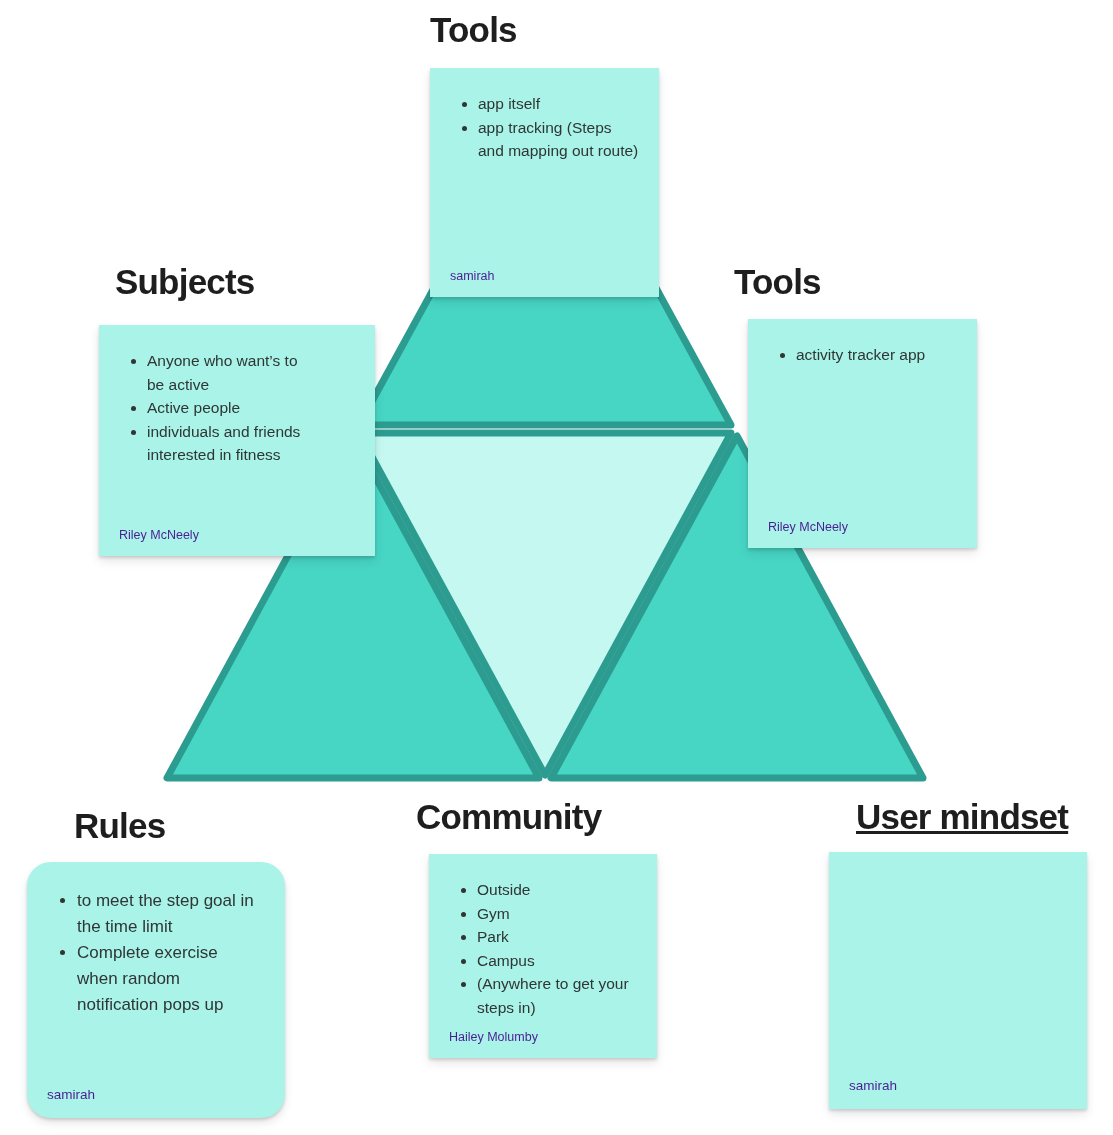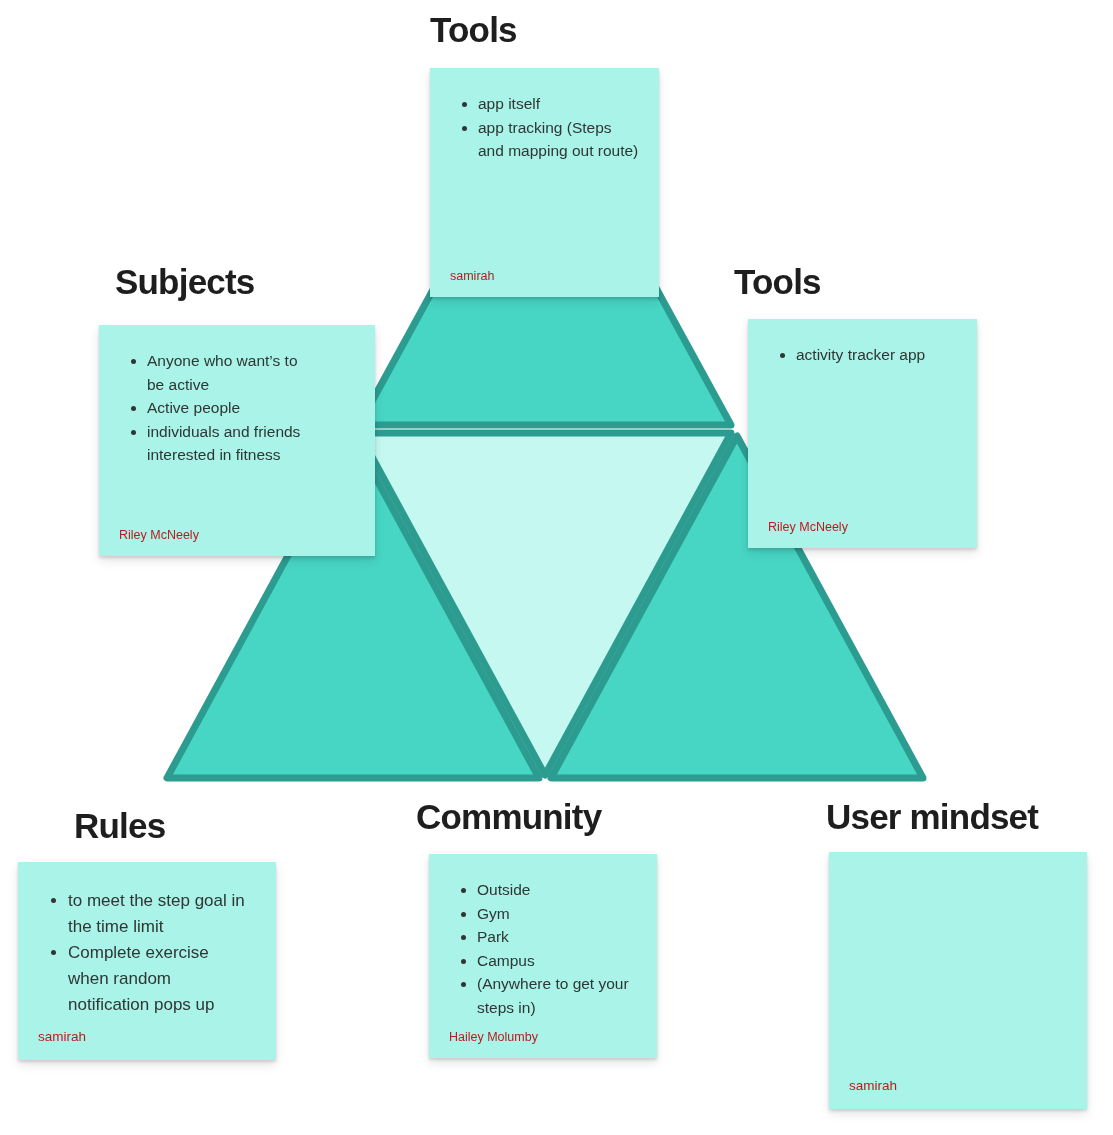--- a/index.html
+++ b/index.html
@@ -35,21 +35,21 @@
     white-space: pre-line;
     margin: 0;
   }
   .note.big ul { padding: 26px 12px 0 50px; }
   .note.big li { font-size: 17px; line-height: 26px; }
   .note .author {
     position: absolute;
     left: 20px;
     bottom: 14px;
     font-size: 12.5px;
-    color: #b91c1c;
+    color: #4c1d95;
   }
   .note.big .author { bottom: 16px; font-size: 13.5px; }
   .hd.centered { text-align: left; }
 </style>
 </head>
 <body>
 
 <div class="board">
 
   <svg class="triangle-svg" viewBox="0 0 1113 1135">
@@ -87,21 +87,21 @@
 
   <h2 class="hd" style="left:734px; top:262px;">Tools</h2>
   <div class="note" style="left:748px; top:319px; width:229px; height:229px;">
     <ul>
       <li>activity tracker app</li>
     </ul>
     <div class="author">Riley McNeely</div>
   </div>
 
   <h2 class="hd" style="left:74px; top:806px;">Rules</h2>
-  <div class="note big" style="left:18px; top:862px; width:258px; height:198px;">
+  <div class="note big" style="left:27px; top:862px; width:258px; height:256px;border-radius:24px;">
     <ul>
       <li>to meet the step goal in
 the time limit</li>
       <li>Complete exercise
 when random
 notification pops up</li>
     </ul>
     <div class="author">samirah</div>
   </div>
 
@@ -111,18 +111,18 @@
       <li>Outside</li>
       <li>Gym</li>
       <li>Park</li>
       <li>Campus</li>
       <li>(Anywhere to get your
 steps in)</li>
     </ul>
     <div class="author">Hailey Molumby</div>
   </div>
 
-  <h2 class="hd" style="left:826px; top:797px;">User mindset</h2>
+  <h2 class="hd" style="left:856px; top:797px;text-decoration:underline;">User mindset</h2>
   <div class="note big" style="left:829px; top:852px; width:258px; height:257px;">
     <div class="author">samirah</div>
   </div>
 
 </div>
 
 </body></html>

